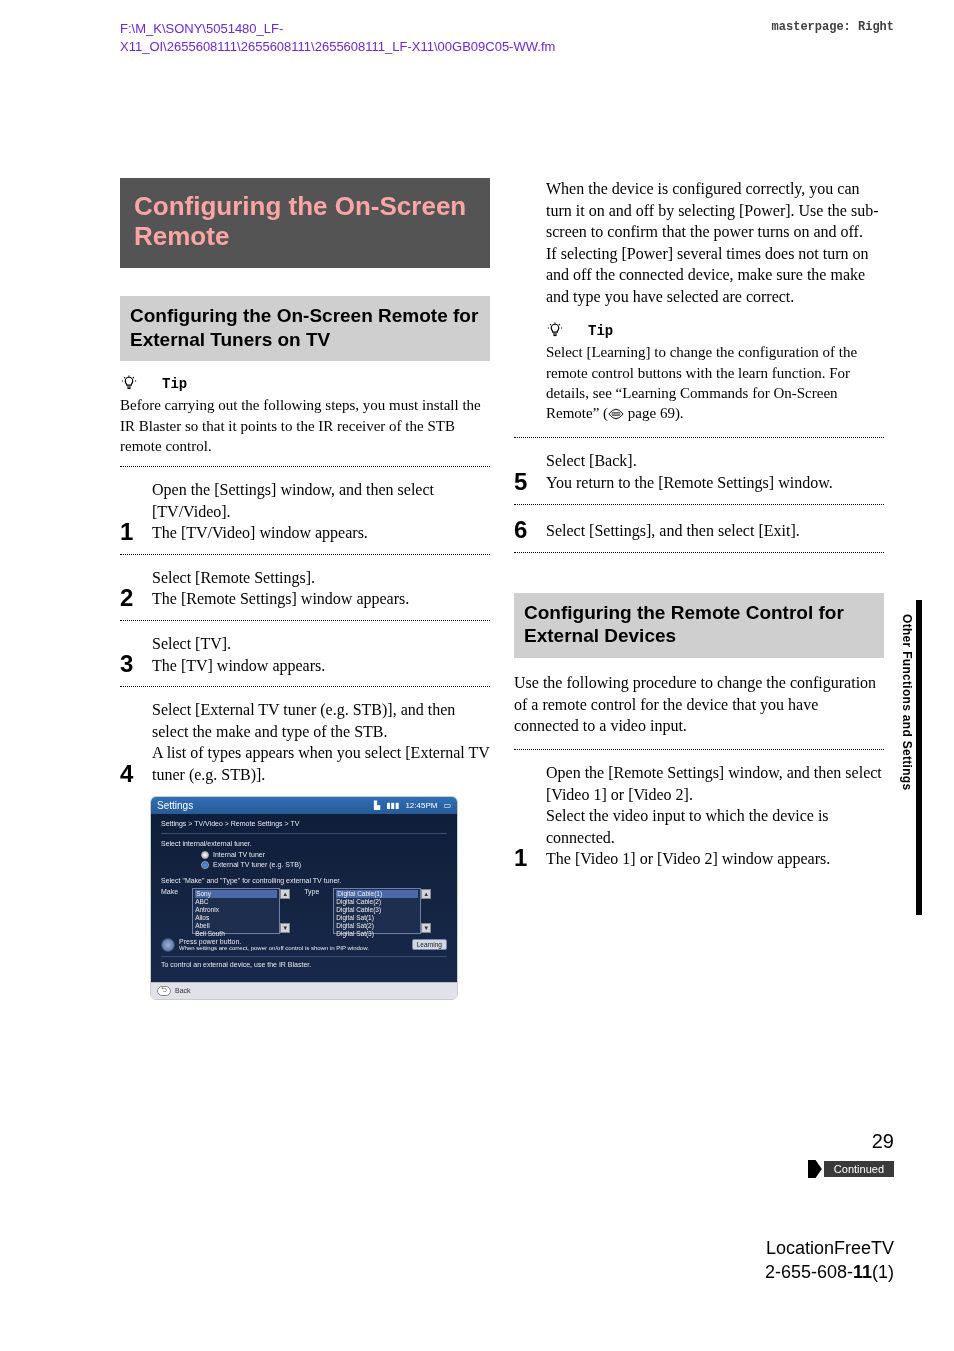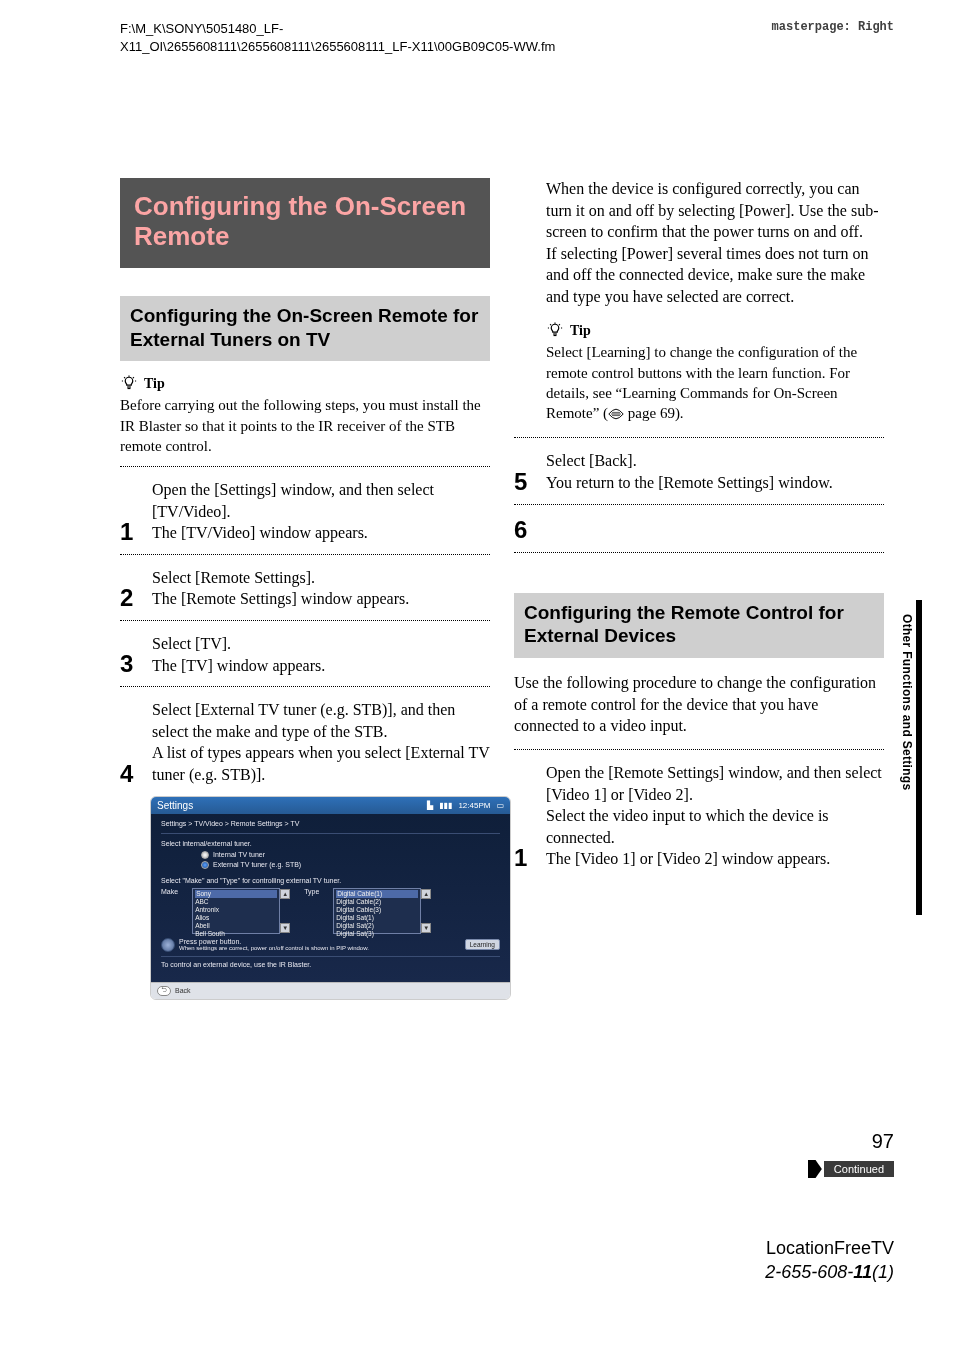--- a/index.html
+++ b/index.html
@@ -19,21 +19,21 @@
     height: 1351px;
     padding: 22px 60px 0 120px;
   }
   .header-left {
     position: absolute;
     top: 20px;
     left: 120px;
     font-family: Arial, Helvetica, sans-serif;
     font-size: 13px;
     line-height: 1.35;
-    color: #000000;
+    color: #6d28d9;
   }
   .header-right {
     position: absolute;
     top: 20px;
     right: 60px;
     font-family: Liberation Mono, monospace;
     font-weight: bold;
     font-size: 12px;
     color: #404040;
   }
@@ -70,23 +70,23 @@
     margin: 0 0 14px 0;
   }
   .body-p {
     font-size: 16px;
     line-height: 1.35;
     margin: 0 0 12px 0;
   }
   .tip-row {
     display: flex;
     align-items: center;
-    gap: 6px;
+    gap: 24px;
     margin: 14px 0 2px 0;
-    font-family: Liberation Serif, serif;
+    font-family: Liberation Mono, monospace;
   }
   .tip-label {
     font-weight: bold;
     font-size: 14px;
   }
   .tip-icon svg { display: block; }
   .tip-text {
     font-size: 15px;
     line-height: 1.35;
     margin: 0 0 10px 0;
@@ -110,21 +110,21 @@
     min-width: 18px;
     padding-top: 1px;
   }
   .step-body {
     font-size: 16px;
     line-height: 1.35;
     flex: 1;
   }
   .screenshot-box {
     margin: 10px 0 0 30px;
-    width: 361px;
+    width: 308px;
     background: #fff;
     border: 1px solid #ccc;
     border-radius: 6px;
     overflow: hidden;
     font-family: Arial, Helvetica, sans-serif;
   }
   .ss-header {
     background: linear-gradient(#2e70b8, #265a94);
     color: #fff;
     font-size: 10px;
@@ -238,21 +238,20 @@
     font-family: Arial, Helvetica, sans-serif;
     font-size:18px;
     text-align:right;
   }
   .footer2 {
     position:absolute;
     right:60px; top:1262px;
     font-family: Arial, Helvetica, sans-serif;
     font-size:18px;
     text-align:right;
-    font-style:italic;
   }
   .footer2 .bold { font-weight:bold; }
 </style>
 </head>
 <body>
 
 <div class="page">
 
   <div class="header-left">
     <span>F:\M_K\SONY\5051480_LF-</span><br>
@@ -433,20 +432,23 @@
         <div class="step-body">
           <span>Select [Back].</span><br>
           <span>You return to the [Remote Settings] window.</span>
         </div>
       </div>
 
       <hr class="dotted">
 
       <div class="step">
         <div class="step-num">6</div>
+        <div class="step-body">
+          <span>Select [Settings], and then select [Exit].</span>
+        </div>
       </div>
 
       <hr class="dotted">
 
       <div style="height:28px;"></div>
 
       <h2 class="sub-title">Configuring the Remote Control for External Devices</h2>
 
       <p class="body-p">Use the following procedure to change the configuration of a remote control for the device that you have connected to a video input.</p>
 
@@ -463,21 +465,21 @@
 
     </div>
 
   </div>
 
   <div class="side-tab">
     <div class="side-tab-bar"></div>
     <div class="side-tab-text">Other Functions and Settings</div>
   </div>
 
-  <div class="page-num">97</div>
+  <div class="page-num">29</div>
 
   <div class="continued">
     <div class="continued-arrow"></div>
     <div class="continued-label">Continued</div>
   </div>
 
   <div class="footer1">LocationFreeTV</div>
   <div class="footer2">
     <span>2-655-608-</span><span class="bold">11</span><span>(1)</span>
   </div>

